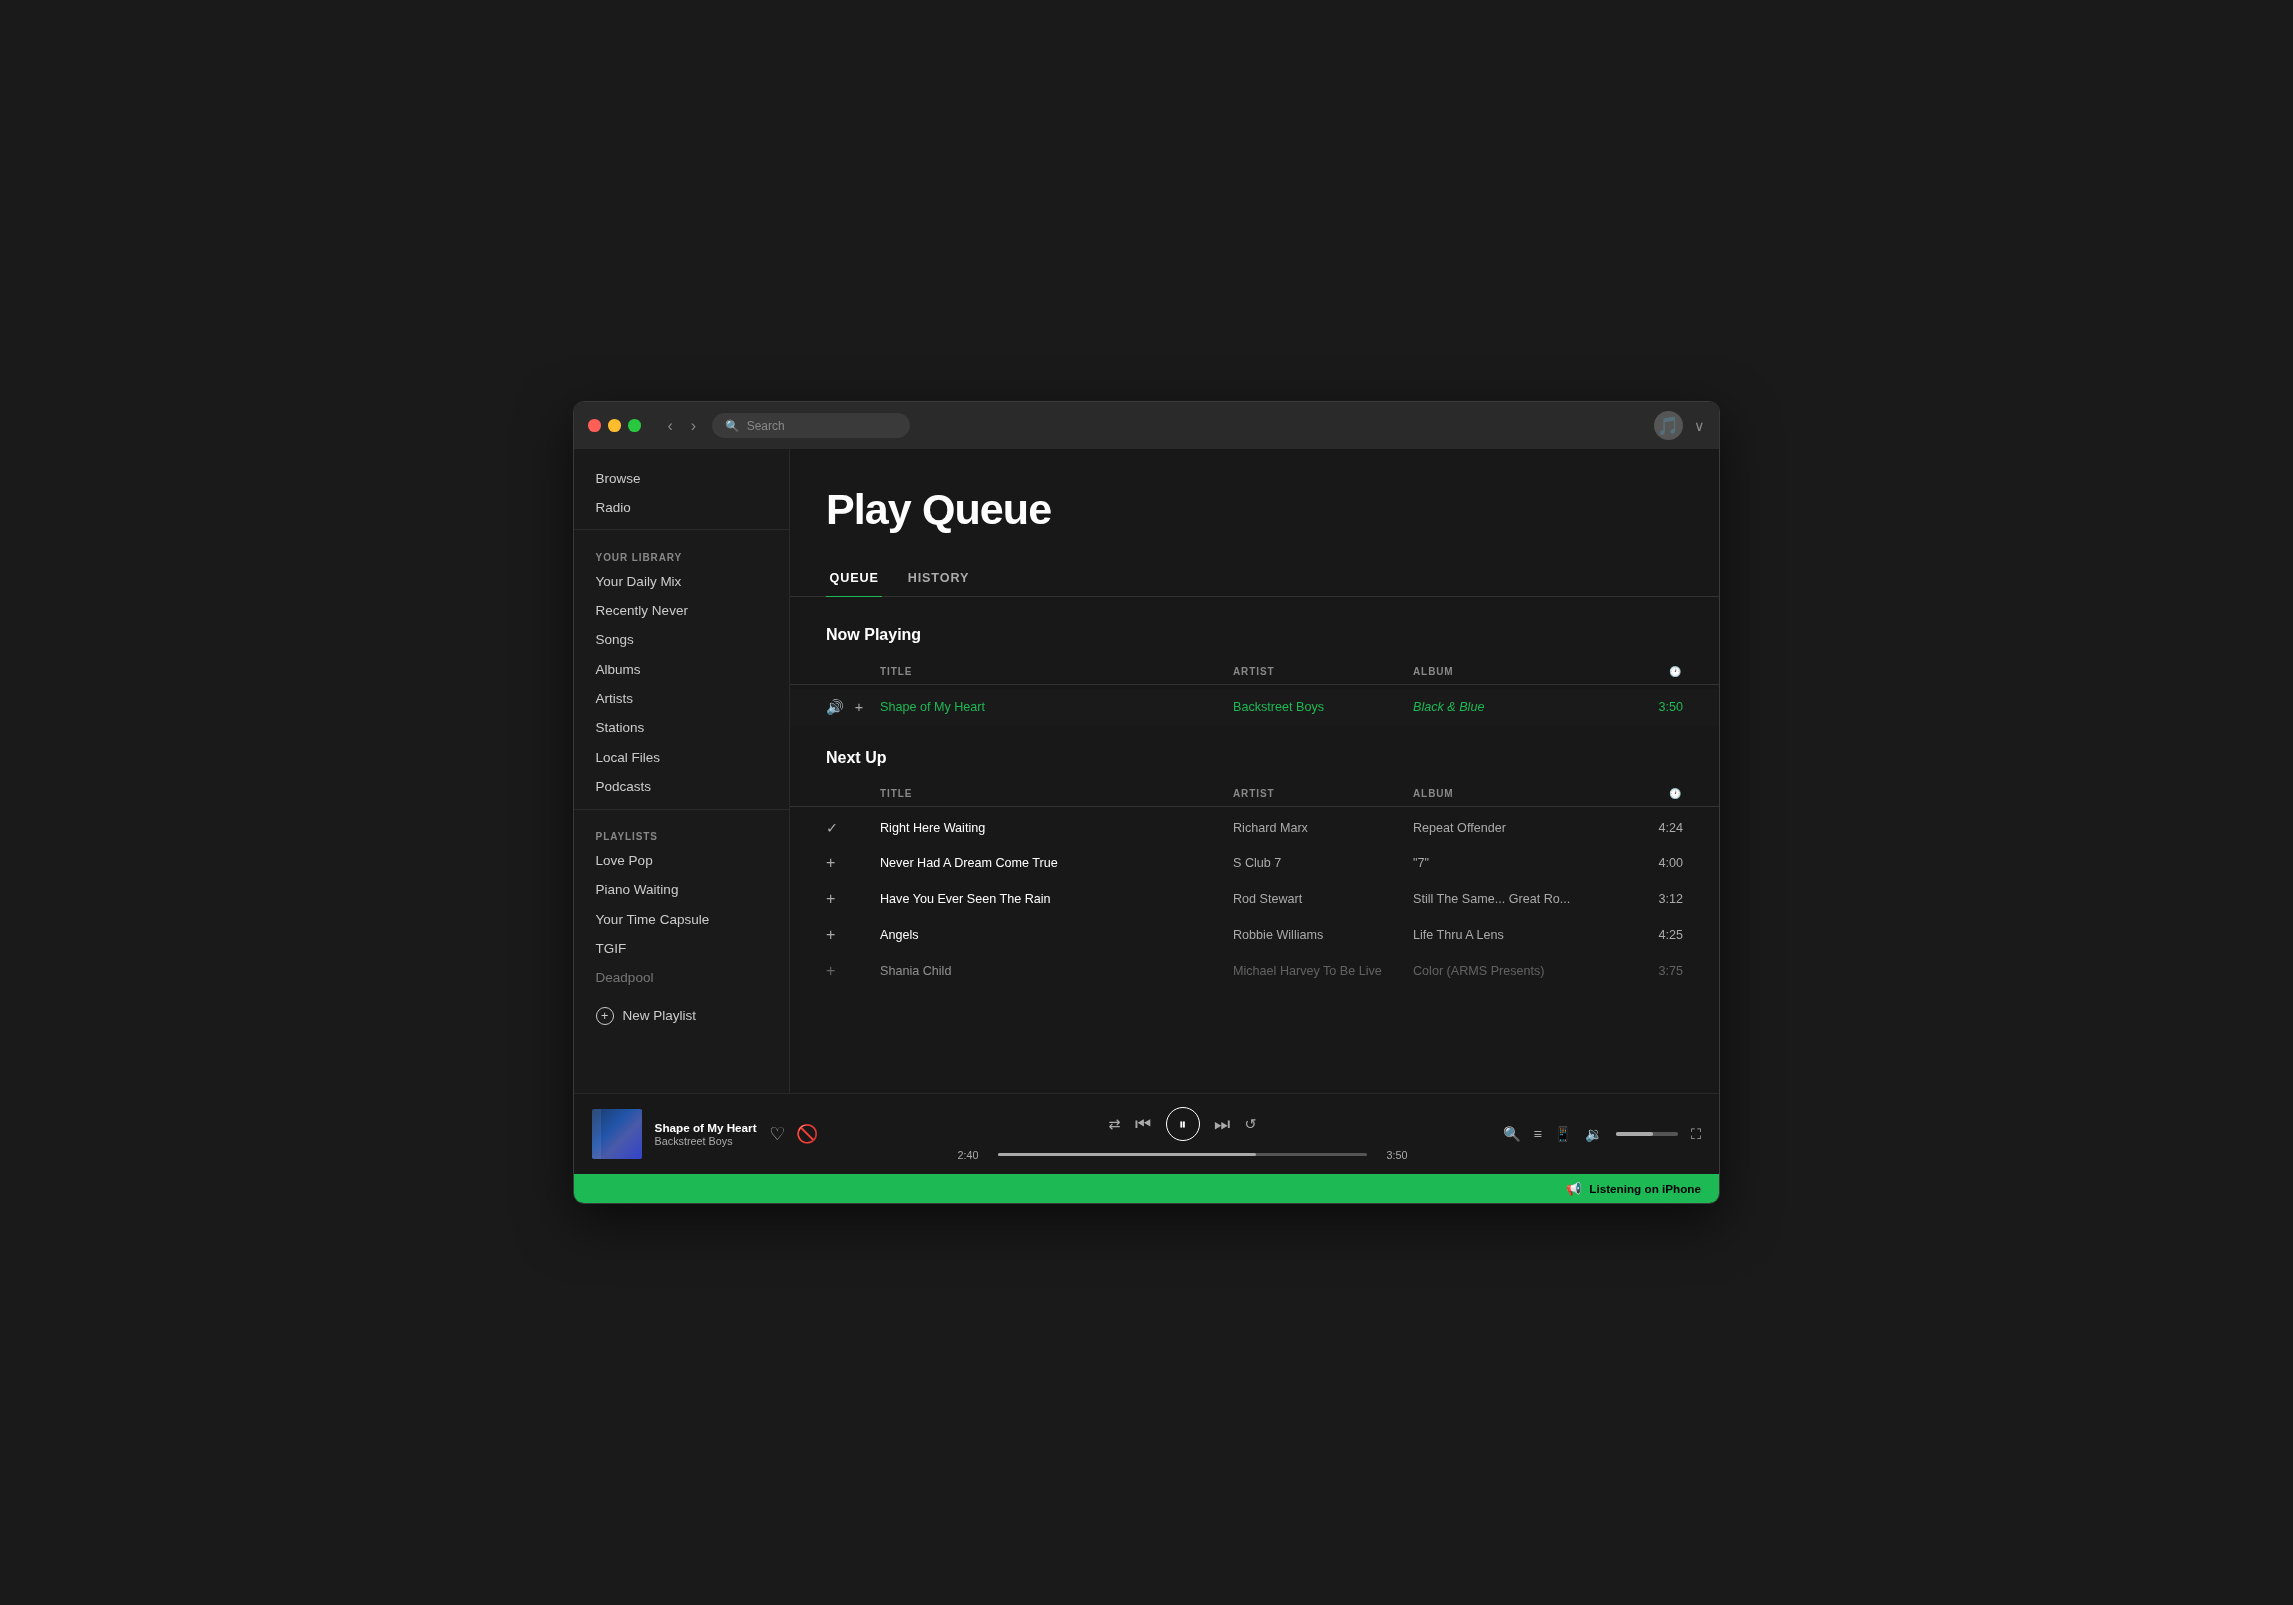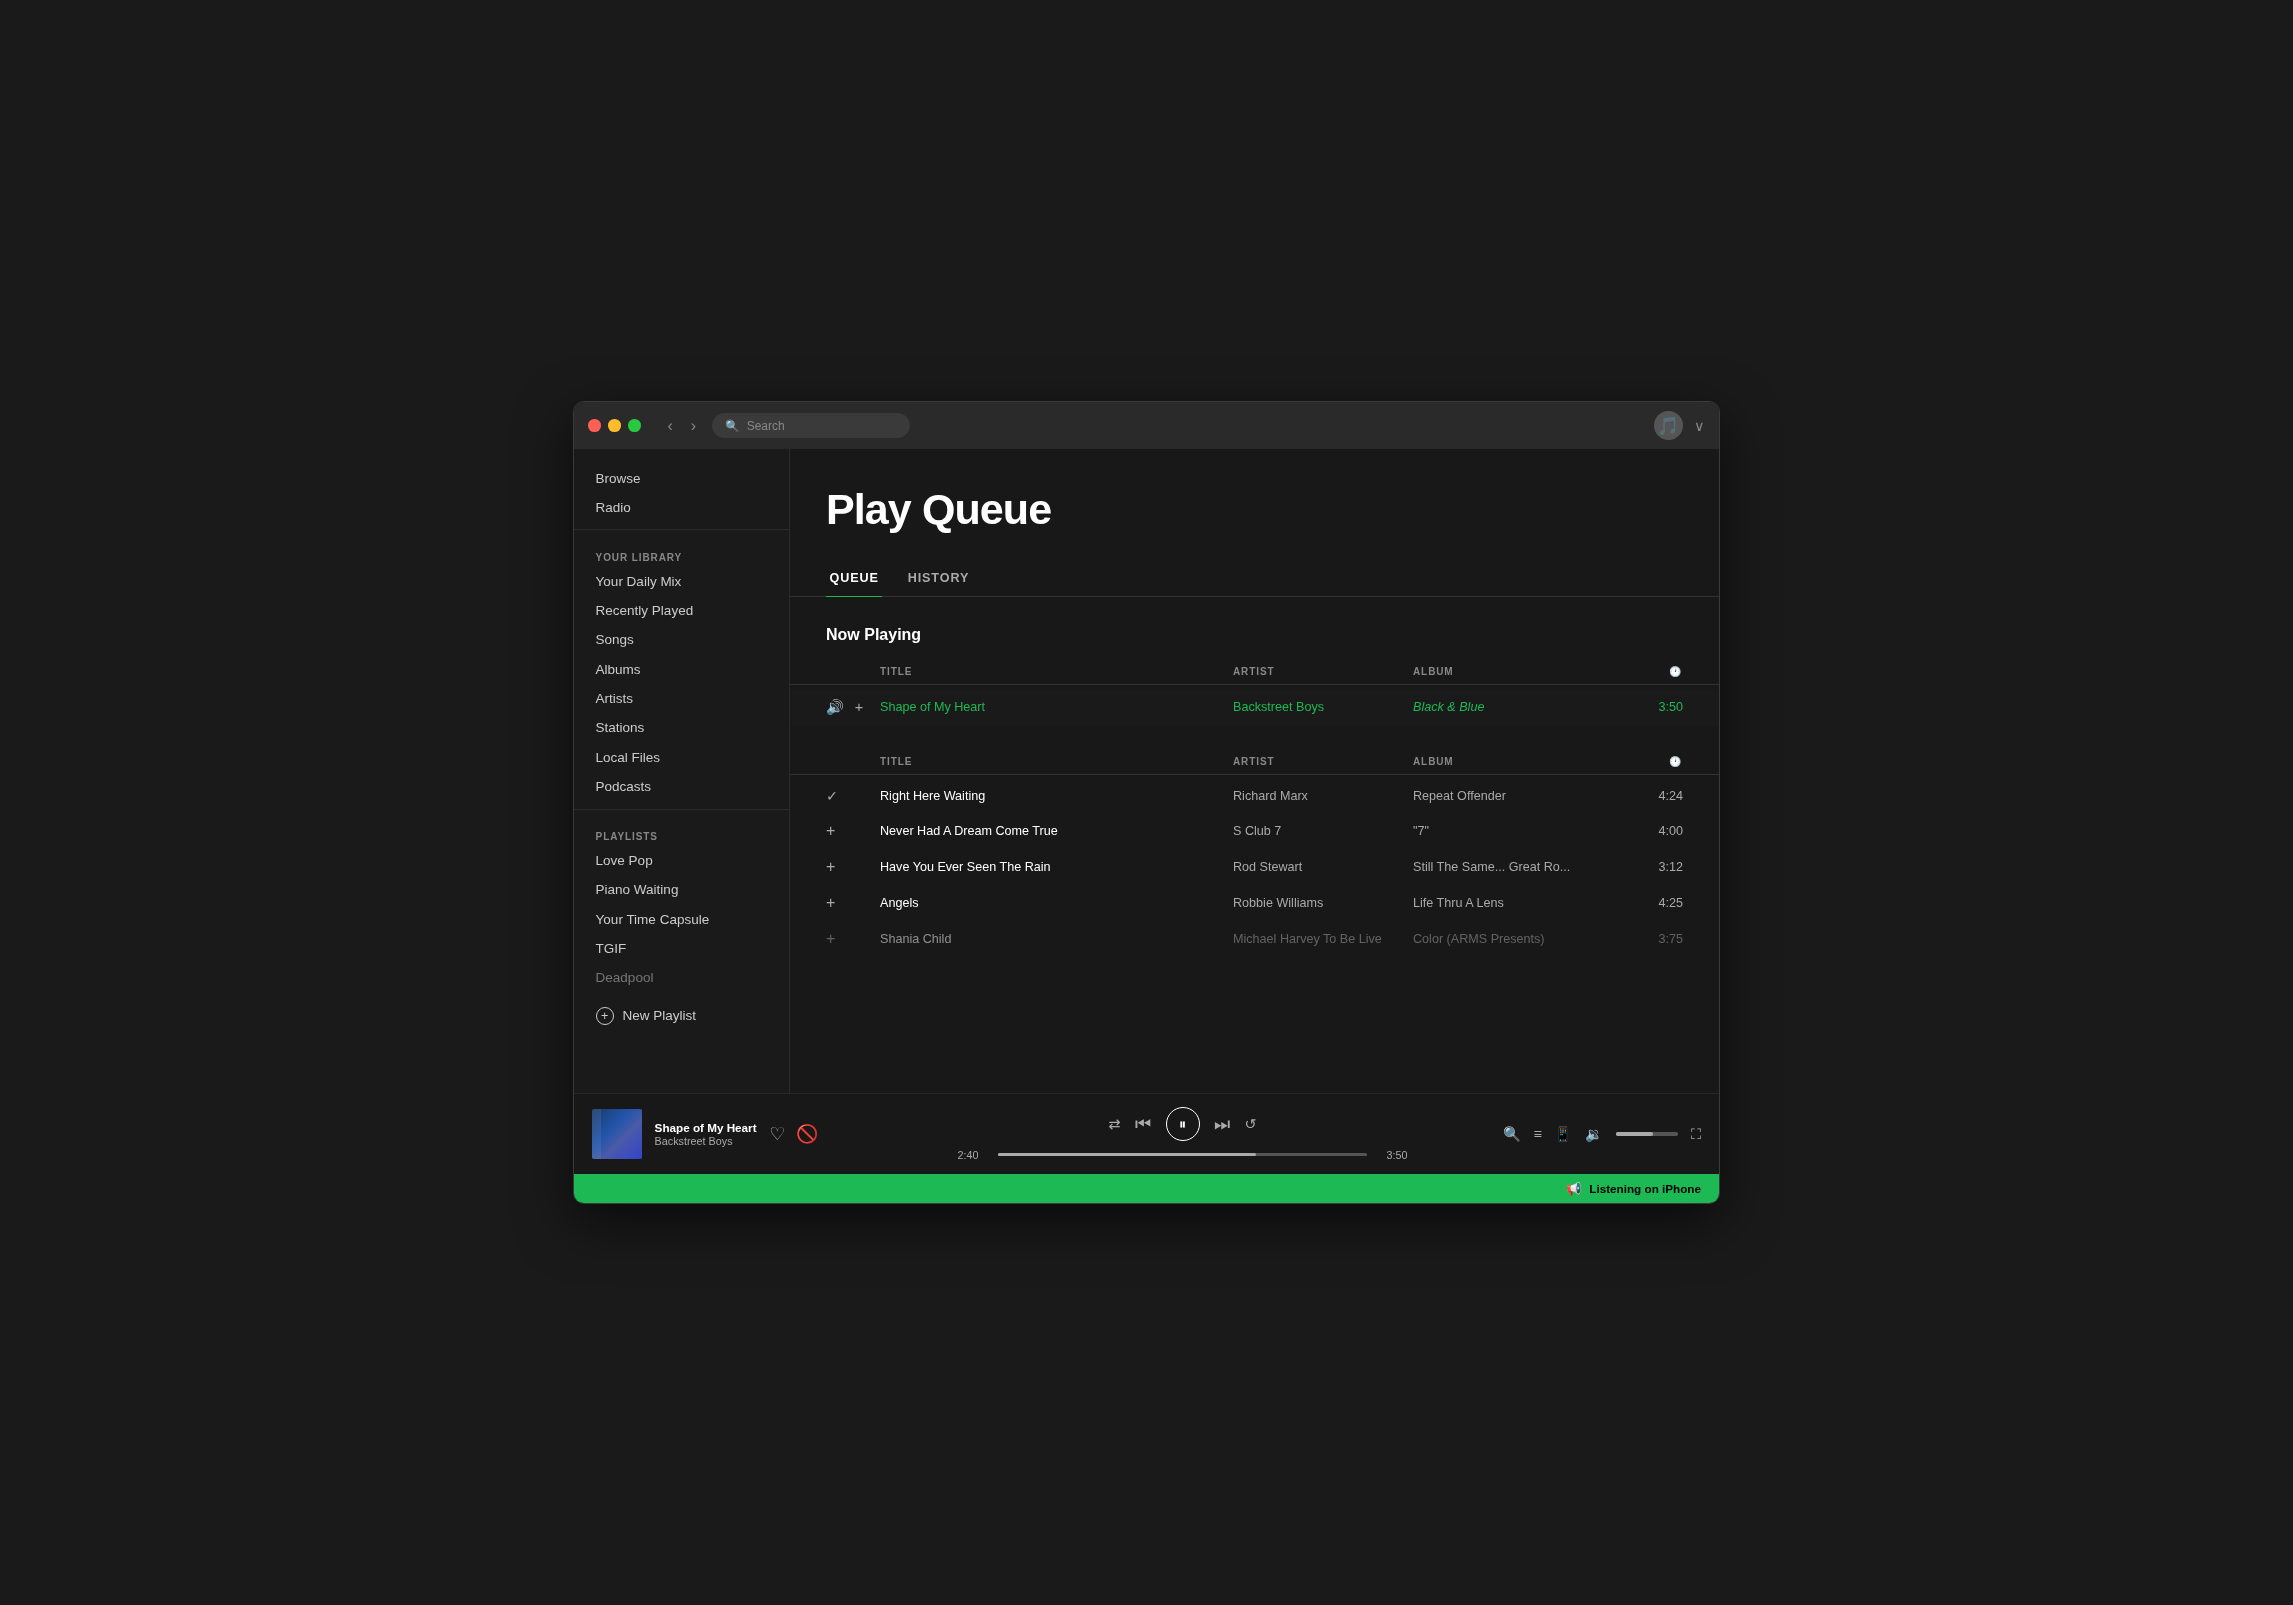--- a/index.html
+++ b/index.html
@@ -436,21 +436,21 @@
       </div>
 
       <div class="sidebar-divider"></div>
 
       <div class="sidebar-section">
         <div class="sidebar-label">YOUR LIBRARY</div>
         <div class="sidebar-item">
           <span>Your Daily Mix</span>
         </div>
         <div class="sidebar-item">
-          <span>Recently Played</span>
+          <span>Recently Never</span>
         </div>
         <div class="sidebar-item">
           <span>Songs</span>
         </div>
         <div class="sidebar-item">
           <span>Albums</span>
         </div>
         <div class="sidebar-item">
           <span>Artists</span>
         </div>
@@ -521,20 +521,21 @@
             </div>
             <div class="track-title green">Shape of My Heart</div>
             <div class="track-artist green">Backstreet Boys</div>
             <div class="track-album green">Black &amp; Blue</div>
             <div class="track-duration green">3:50</div>
           </div>
         </div>
       </div>
 
       <div class="next-up-section">
+        <div class="section-title">Next Up</div>
         <div class="track-table">
           <div class="table-header">
             <div class="table-header-cell"></div>
             <div class="table-header-cell">TITLE</div>
             <div class="table-header-cell">ARTIST</div>
             <div class="table-header-cell">ALBUM</div>
             <div class="table-header-cell right">
               <span style="color:#888;">🕐</span>
             </div>
           </div>

